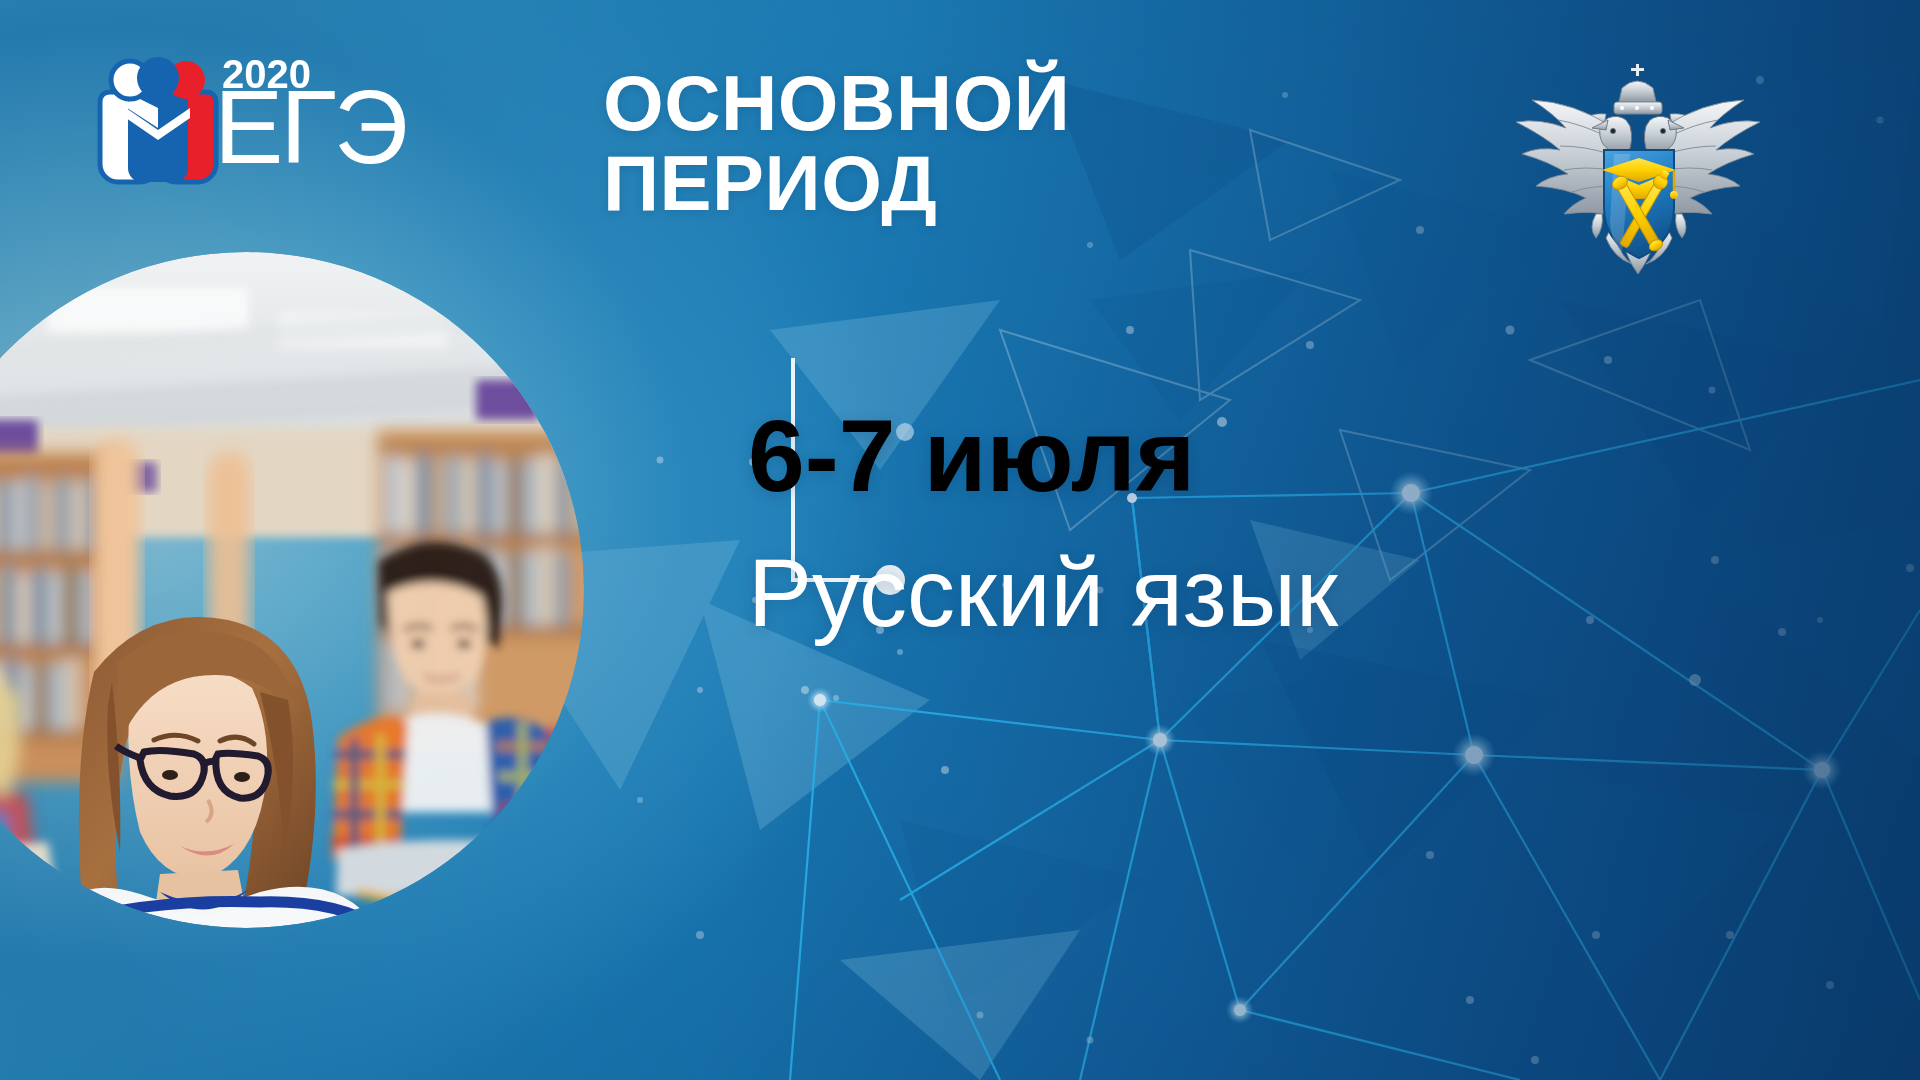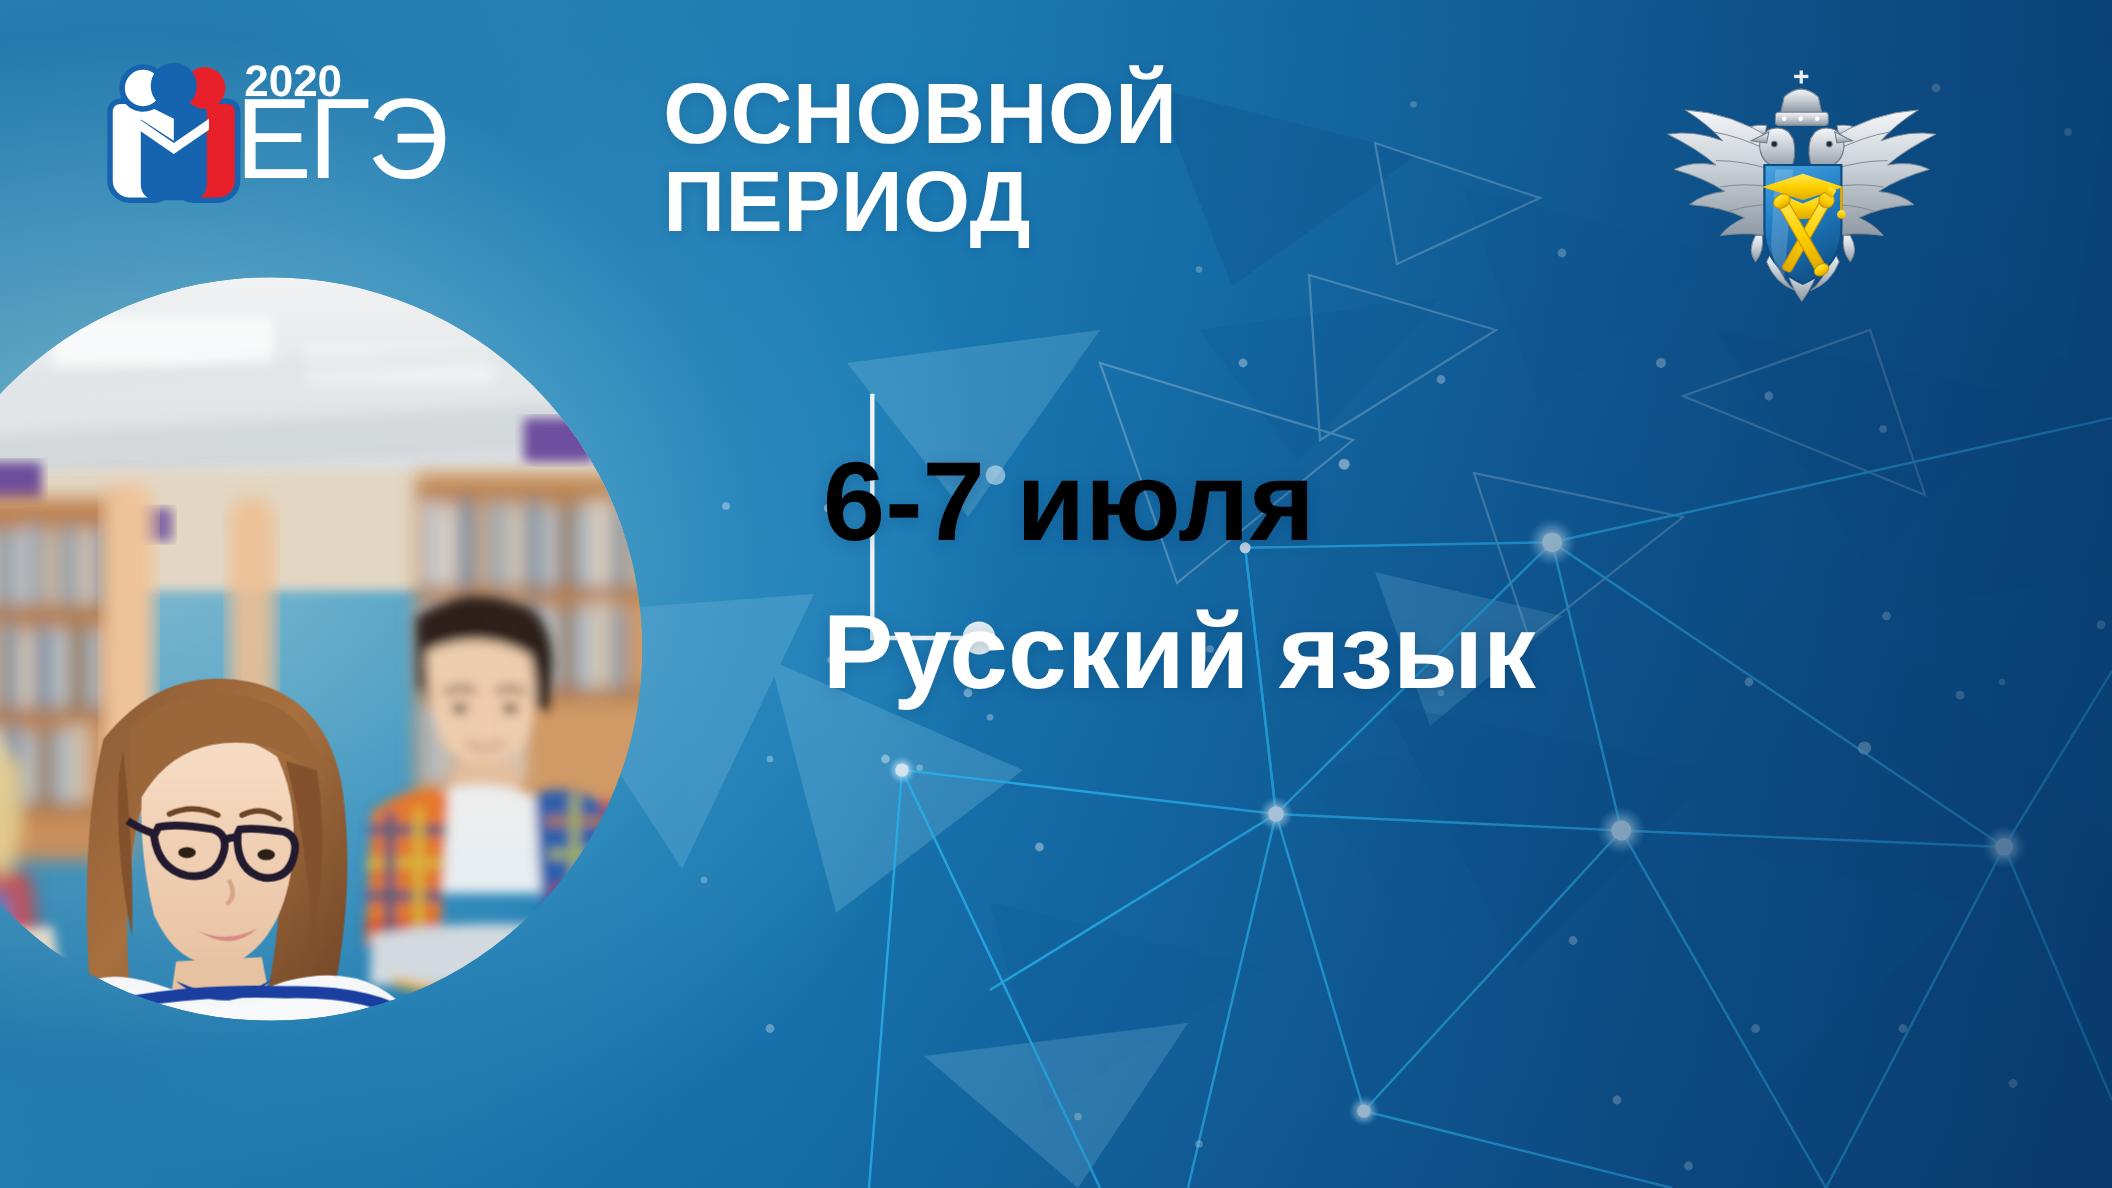--- a/index.html
+++ b/index.html
@@ -78,21 +78,21 @@
     font-size: 102px;
     font-weight: 700;
     letter-spacing: 0px;
     text-shadow: 0 3px 14px rgba(5,45,85,0.22);
   }
   .subject-line {
     position: absolute;
     left: 748px; top: 538px;
     color: #ffffff;
     font-size: 96px;
-    font-weight: 700;
+    font-weight: 400;
     letter-spacing: 0px;
     text-shadow: 0 3px 14px rgba(5,45,85,0.22);
   }
 
   
   .emblem { position: absolute; left: 1510px; top: 58px; width: 260px; height: 220px; }
 </style>
 </head>
 <body>
 

